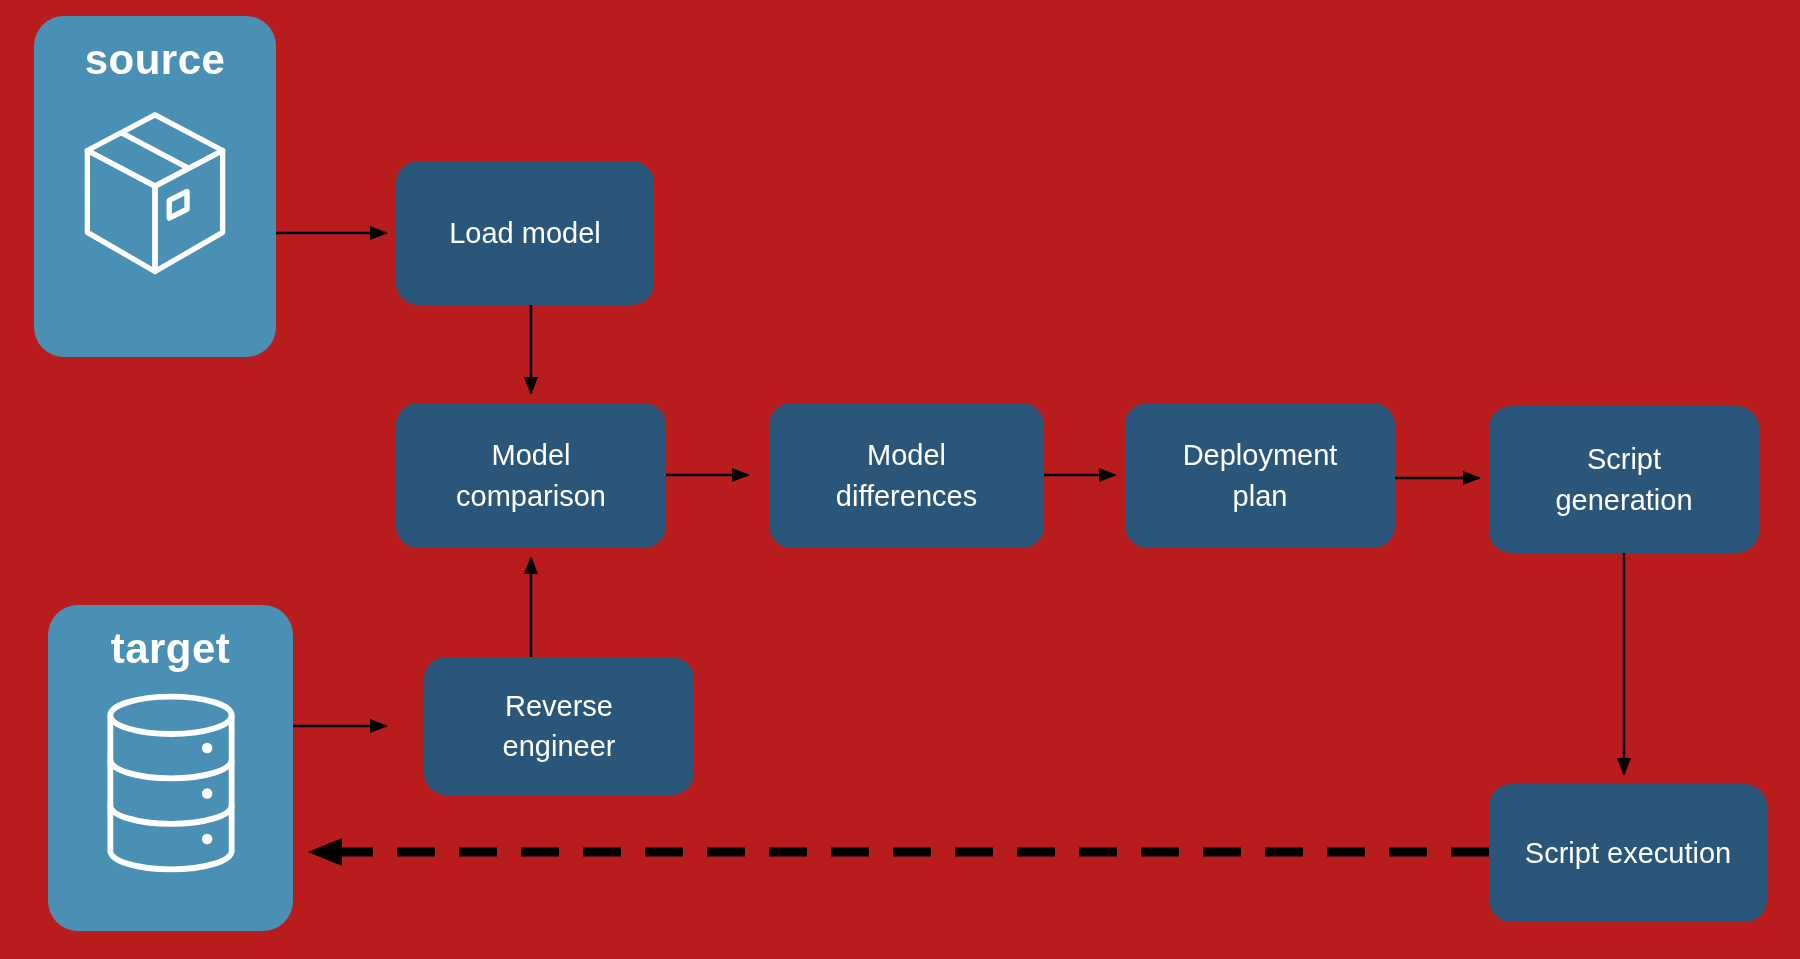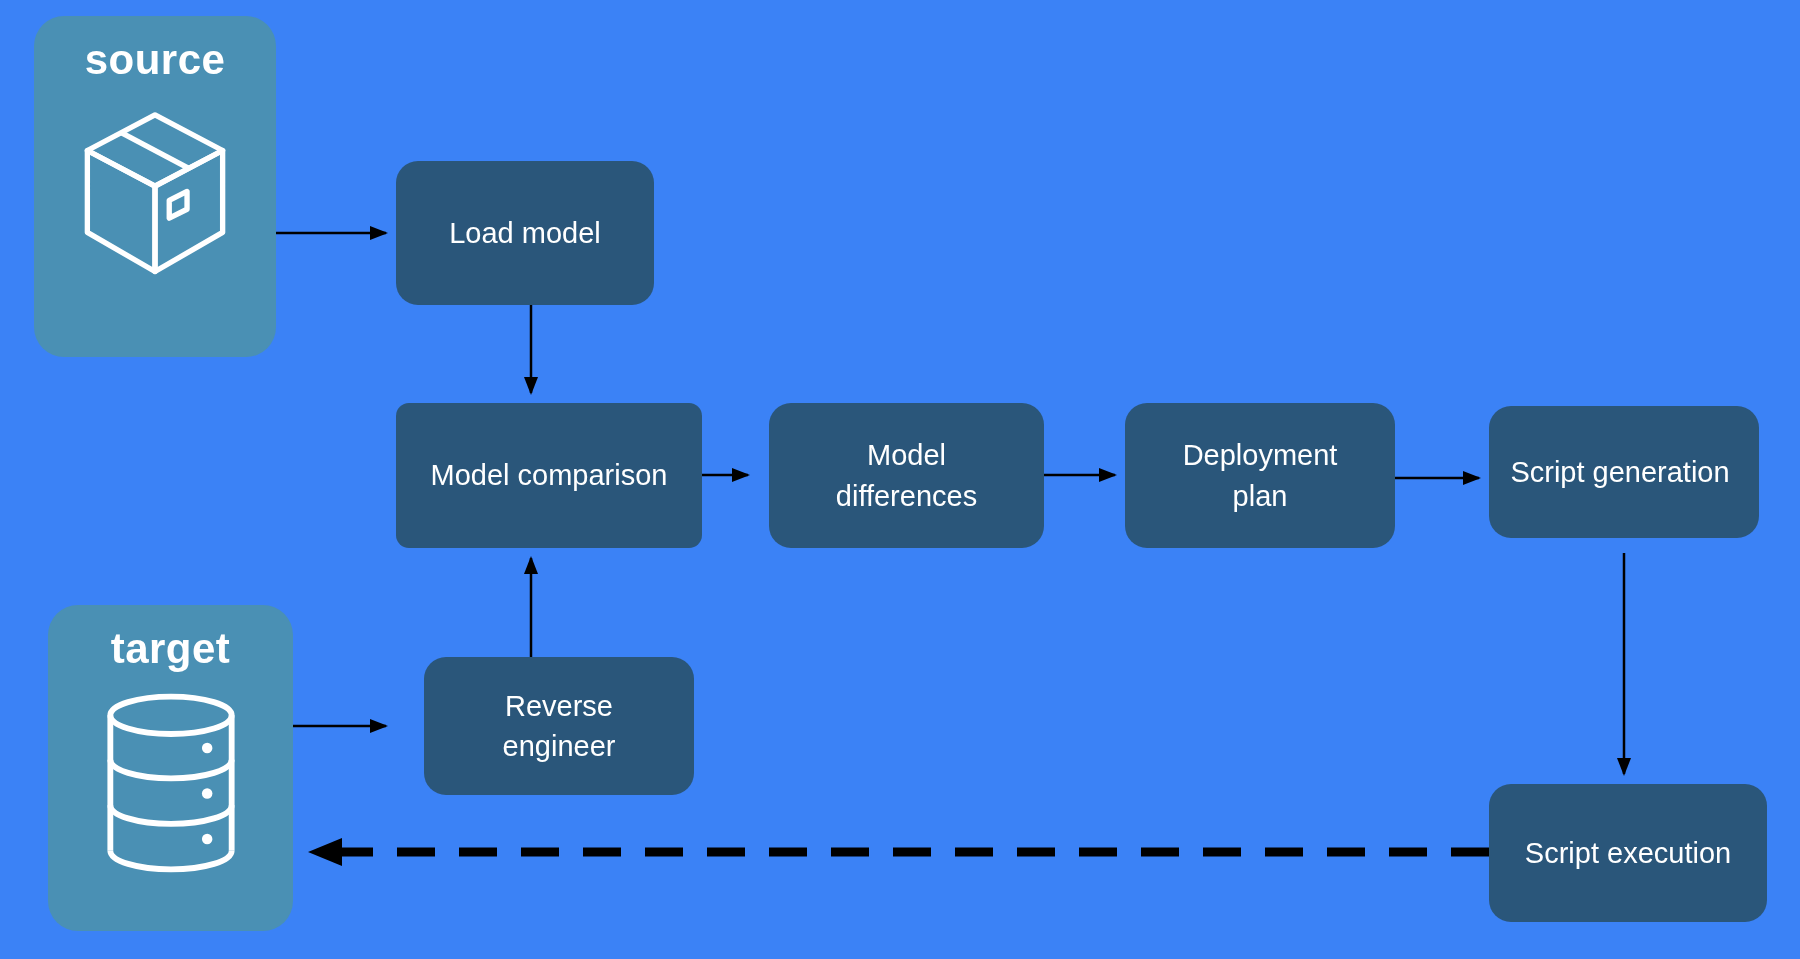--- a/index.html
+++ b/index.html
@@ -5,21 +5,21 @@
   html, body {
     margin: 0;
     padding: 0;
     background: #ffffff;
     font-family: "Liberation Sans", sans-serif;
   }
   .canvas {
     position: relative;
     width: 1800px;
     height: 959px;
-    background: #3b82f6;
+    background: #b91c1c;
     overflow: hidden;
   }
   .arrow-layer {
     position: absolute;
     left: 0; top: 0;
     width: 1800px;
     height: 959px;
     pointer-events: none;
   }
   .node {
@@ -50,24 +50,24 @@
     font-weight: 700;
     font-size: 42px;
     margin-top: 20px;
     letter-spacing: 0.5px;
   }
   .endpoint .icon {
     margin-top: 16px;
   }
   
   #node-load-model       { left: 396px;  top: 161px; width: 258px; height: 144px; }
-  #node-model-comparison { left: 396px;  top: 403px; width: 306px; height: 145px; border-radius: 13px; }
+  #node-model-comparison { left: 396px;  top: 403px; width: 270px; height: 145px; }
   #node-model-differences{ left: 758px;  top: 403px; width: 275px; height: 145px; margin-left: 11px; }
   #node-deployment-plan  { left: 1125px; top: 403px; width: 270px; height: 145px; }
-  #node-script-generation{ left: 1489px; top: 406px; width: 270px; height: 132px; padding-left: 20px; }
+  #node-script-generation{ left: 1489px; top: 406px; width: 270px; height: 147px; }
   #node-reverse-engineer { left: 396px;  top: 657px; width: 270px; height: 138px; margin-left: 28px; }
   #node-script-execution { left: 1489px; top: 784px; width: 278px; height: 138px; }
   #endpoint-source { left: 34px; top: 16px;  width: 242px; height: 341px; }
   #endpoint-target { left: 48px; top: 605px; width: 245px; height: 326px; }
 </style>
 </head>
 <body>
 
 <div class="canvas">
 

